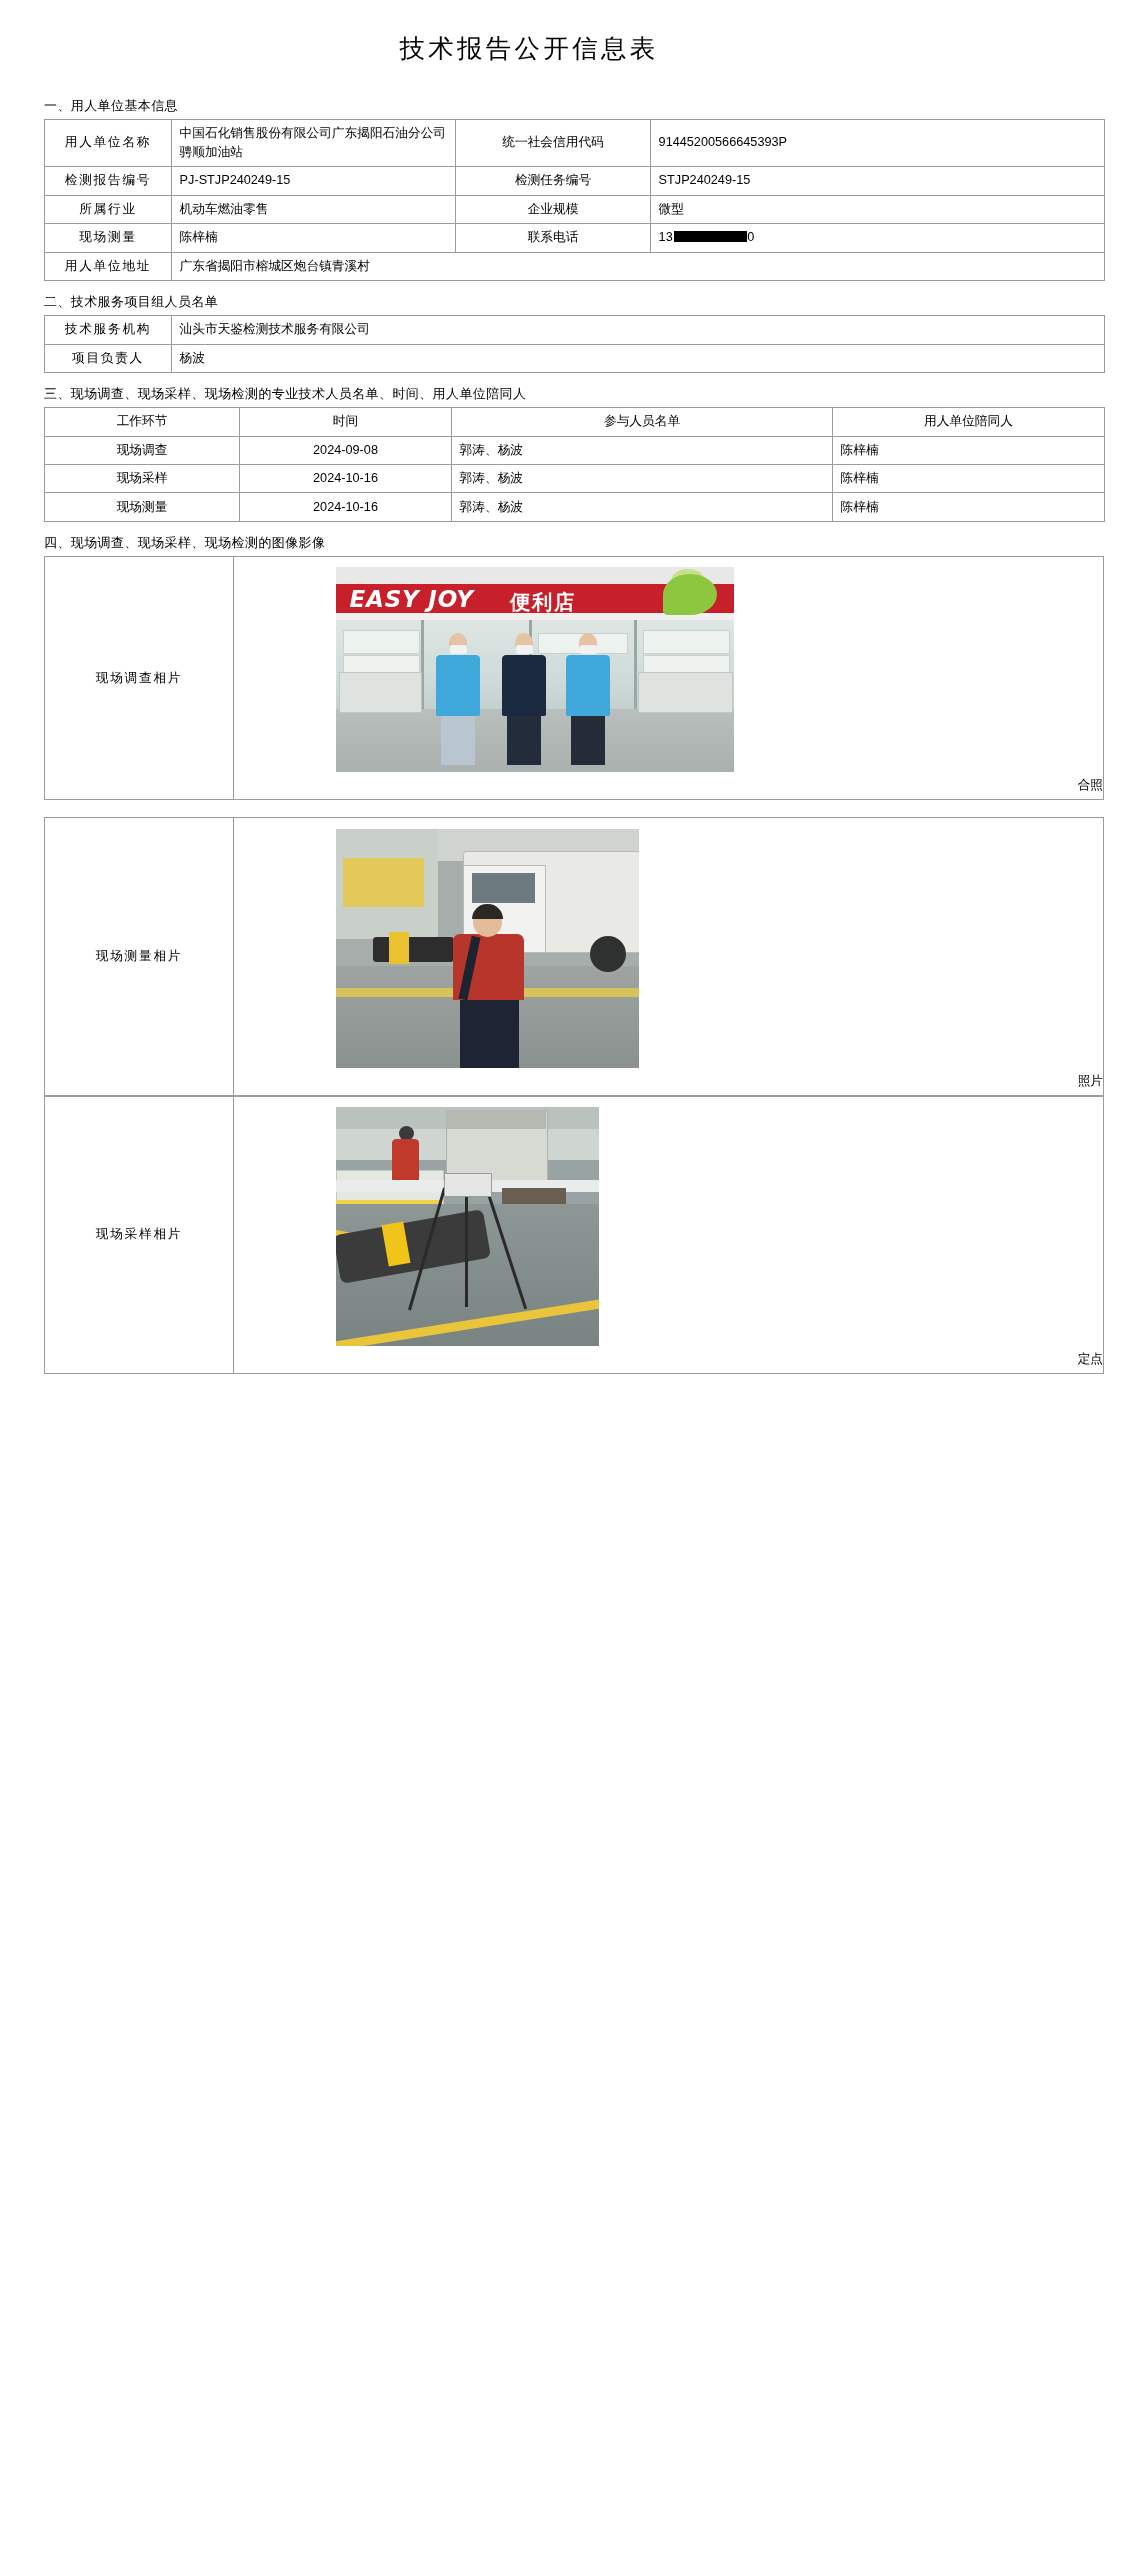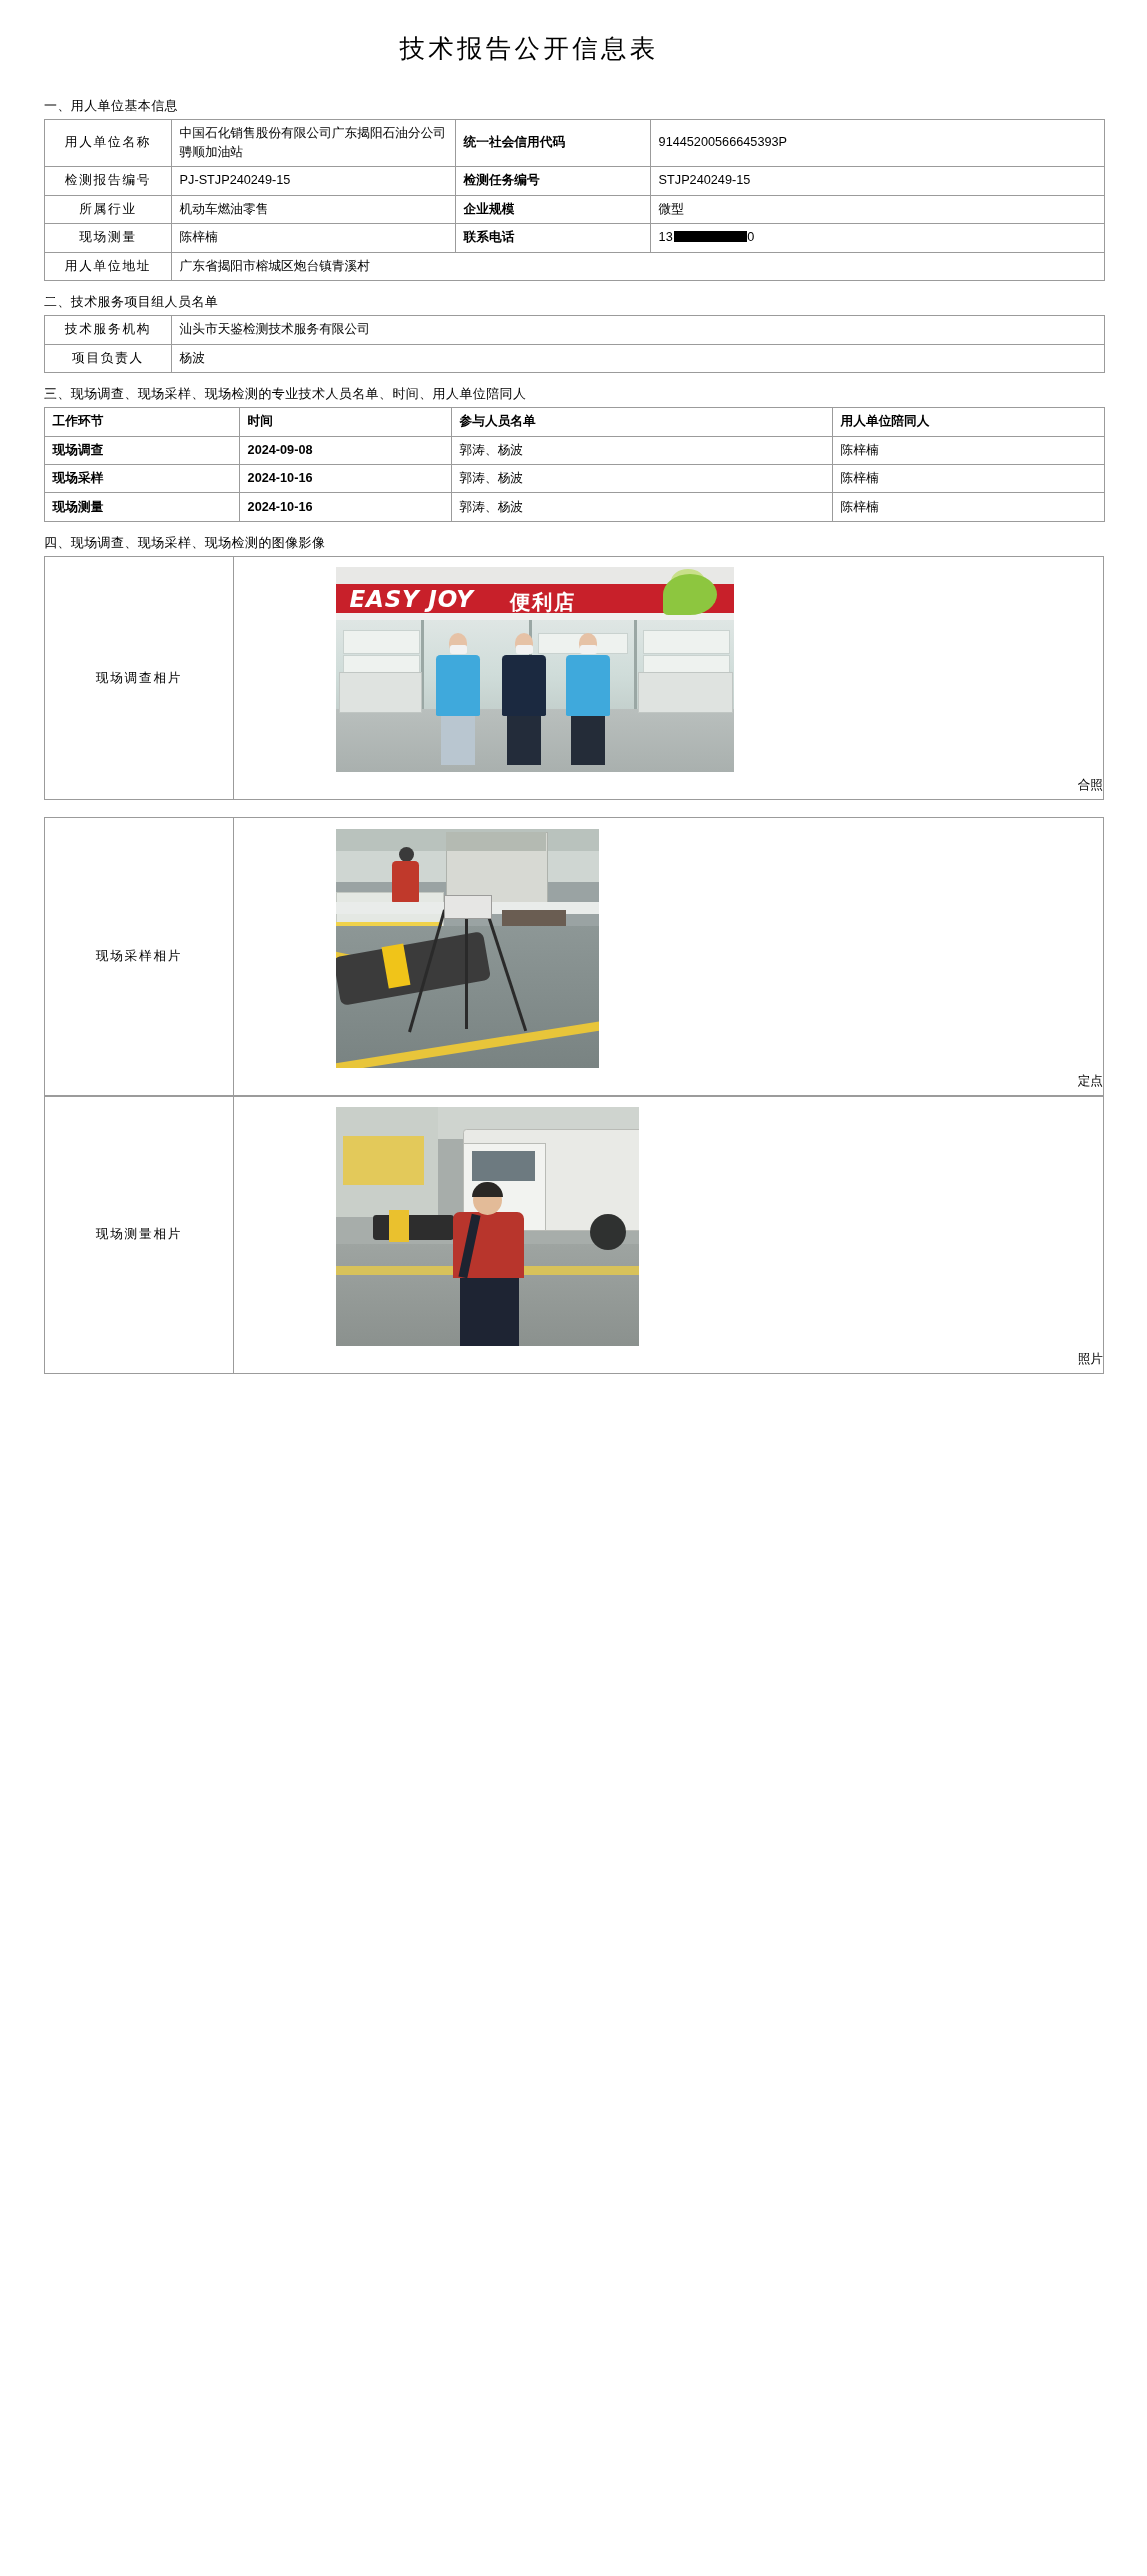--- a/index.html
+++ b/index.html
@@ -50,21 +50,21 @@
   }
   td.lbl {
     text-align: center;
     letter-spacing: 1.7px;
     white-space: nowrap;
   }
   td.val {
     text-align: left;
   }
   td.ctr {
-    font-weight: bold;
+    text-align: center;
   }
   .multiline {
     line-height: 1.45;
   }
   .redacted {
     display: inline-block;
     width: 73px;
     height: 11px;
     background: #000;
     vertical-align: -0.8px;
@@ -376,20 +376,52 @@
         </td>
       </tr>
     </tbody>
   </table>
 
   <div class="gap"></div>
 
   <table class="photos">
     <tbody>
       <tr>
+        <td class="photo-lbl">现场测量相片</td>
+        <td class="photo-cell">
+          <div class="photo-wrap">
+            <div class="ph3">
+              <div class="sky"></div>
+              <div class="wall"></div>
+              <div class="wall-y"></div>
+              <div class="truck"></div>
+              <div class="truck-cab"></div>
+              <div class="truck-win"></div>
+              <div class="ground"></div>
+              <div class="wheel1"></div>
+              <div class="wheel2"></div>
+              <div class="yband"></div>
+              <div class="barrier"></div>
+              <div class="barrier-y"></div>
+              <div class="man-legs"></div>
+              <div class="man-body"></div>
+              <div class="man-strap"></div>
+              <div class="man-head"></div>
+              <div class="man-hair"></div>
+            </div>
+          </div>
+          <div class="caption">照片</div>
+        </td>
+      </tr>
+    </tbody>
+  </table>
+
+  <table class="photos">
+    <tbody>
+      <tr>
         <td class="photo-lbl">现场采样相片</td>
         <td class="photo-cell">
           <div class="photo-wrap">
             <div class="ph2">
               <div class="ceil"></div>
               <div class="ceil2"></div>
               <div class="mach"></div>
               <div class="mach2"></div>
               <div class="shelfrow"></div>
               <div class="shelfrow2"></div>
@@ -407,46 +439,14 @@
               <div class="box"></div>
               <div class="yline"></div>
             </div>
           </div>
           <div class="caption">定点</div>
         </td>
       </tr>
     </tbody>
   </table>
 
-  <table class="photos">
-    <tbody>
-      <tr>
-        <td class="photo-lbl">现场测量相片</td>
-        <td class="photo-cell">
-          <div class="photo-wrap">
-            <div class="ph3">
-              <div class="sky"></div>
-              <div class="wall"></div>
-              <div class="wall-y"></div>
-              <div class="truck"></div>
-              <div class="truck-cab"></div>
-              <div class="truck-win"></div>
-              <div class="ground"></div>
-              <div class="wheel1"></div>
-              <div class="wheel2"></div>
-              <div class="yband"></div>
-              <div class="barrier"></div>
-              <div class="barrier-y"></div>
-              <div class="man-legs"></div>
-              <div class="man-body"></div>
-              <div class="man-strap"></div>
-              <div class="man-head"></div>
-              <div class="man-hair"></div>
-            </div>
-          </div>
-          <div class="caption">照片</div>
-        </td>
-      </tr>
-    </tbody>
-  </table>
-
 </div>
 
 
 </body></html>

